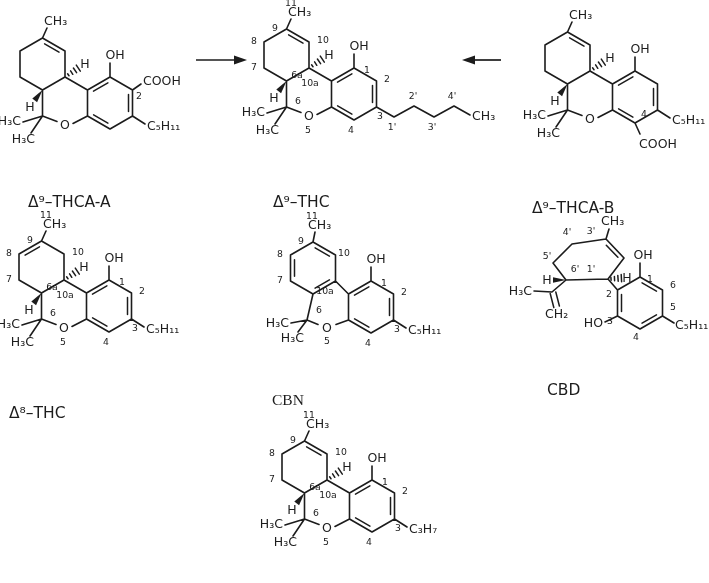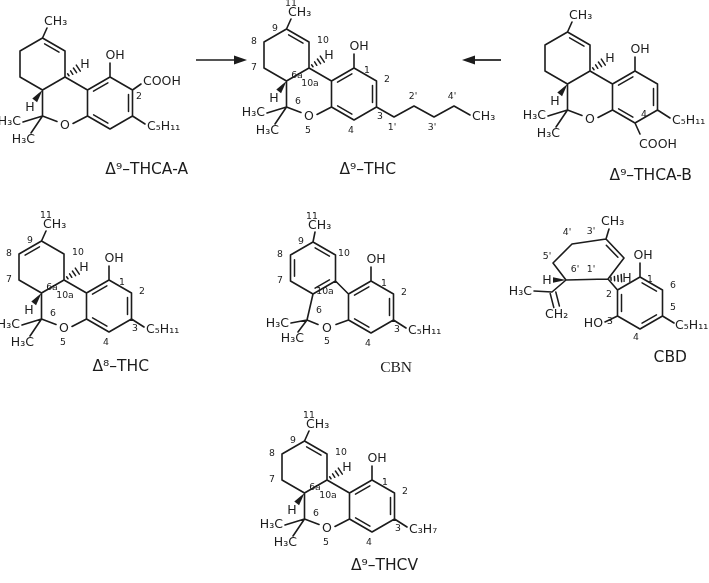--- a/index.html
+++ b/index.html
@@ -14,21 +14,21 @@
   .atom { font-size:12.5px; }
   .loc  { font-size:9.3px; }
   .bond { stroke:#1c1c1c; stroke-width:1.6; fill:none; stroke-linejoin:round; stroke-linecap:round; }
   .inner{ stroke:#1c1c1c; stroke-width:1.5; fill:none; stroke-linecap:round; }
   .hash { stroke:#1c1c1c; stroke-width:1.5; fill:none; stroke-linecap:round; }
   .wedge{ fill:#1c1c1c; stroke:none; }
   .arrowline { stroke:#1c1c1c; stroke-width:1.7; fill:none; }
   .arrowhead { fill:#1c1c1c; stroke:none; }
   .title {
     position:absolute; color:#1c1c1c; font-size:15.5px;
-    text-align:right; white-space:nowrap;
+    text-align:left; white-space:nowrap;margin-top:33px;
   }
 </style>
 </head>
 <body>
 
 <div class="struct" style="left:-5px; top:0;">
 <svg width="250" height="160" viewBox="48 -7 250 160">
   <g>
     <path class="bond" d="M95.5,31 L118,44 L118,70 L95.5,83 L73,70 L73,44 Z
       M95.5,31 L100,21  M118,70 L140.5,83  M95.5,83 L95.5,109
@@ -284,18 +284,18 @@
   <text class="atom" x="138" y="61" text-anchor="middle">H</text>
   <text class="atom" x="83" y="104" text-anchor="middle">H</text>
   <text class="atom" x="74" y="118" text-anchor="end">H₃C</text>
   <text class="atom" x="88" y="136" text-anchor="end">H₃C</text>
   <text class="atom" x="118" y="122" text-anchor="middle">O</text>
   <text class="atom" x="200" y="123">C₃H₇</text>
 </svg>
 </div>
 
 <div class="title" style="left:28px;  top:160px; width:160px;">Δ⁹–THCA-A</div>
-<div class="title" style="left:256px; top:160px; width:140px;">Δ⁹–THC</div>
+<div class="title" style="left:273px; top:160px; width:140px;">Δ⁹–THC</div>
 <div class="title" style="left:532px; top:166px; width:160px;">Δ⁹–THCA-B</div>
-<div class="title" style="left:9px;   top:357px; width:140px;">Δ⁸–THC</div>
+<div class="title" style="left:9px;   top:371px; width:140px;">Δ⁸–THC</div>
 <div class="title" style="left:272px; top:358px; width:140px;font-family:Liberation Serif, serif;">CBN</div>
 <div class="title" style="left:547px; top:348px; width:140px;">CBD</div>
 <div class="title" style="left:268px; top:556px; width:150px;">Δ⁹–THCV</div>
 
 </body></html>

